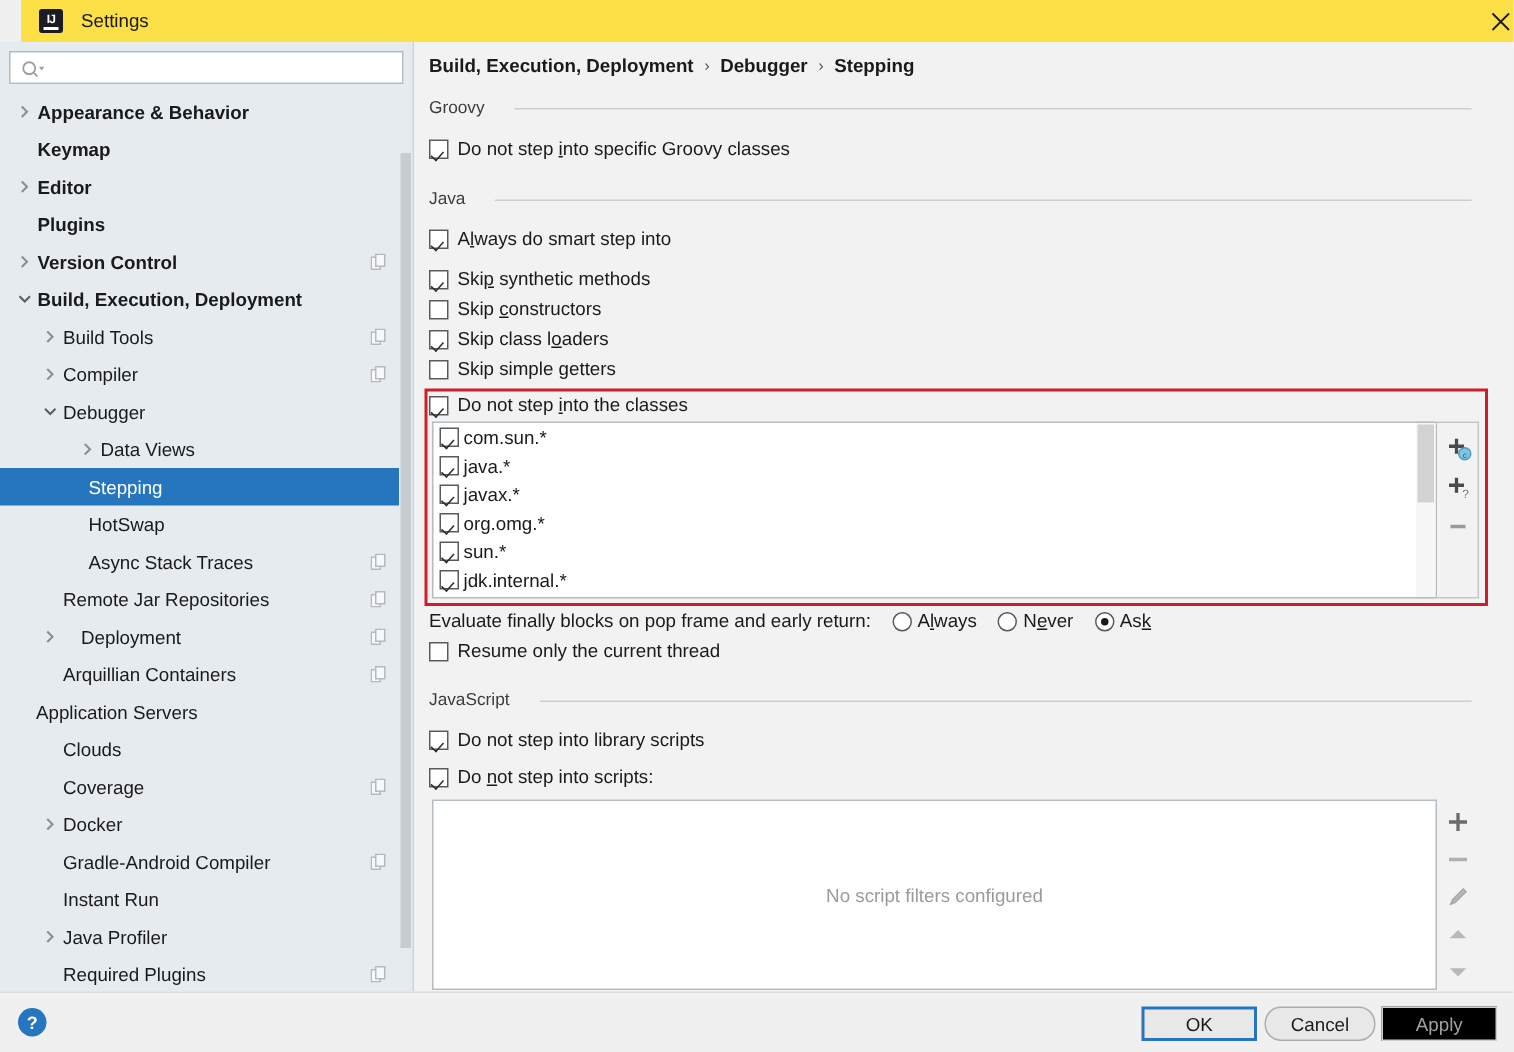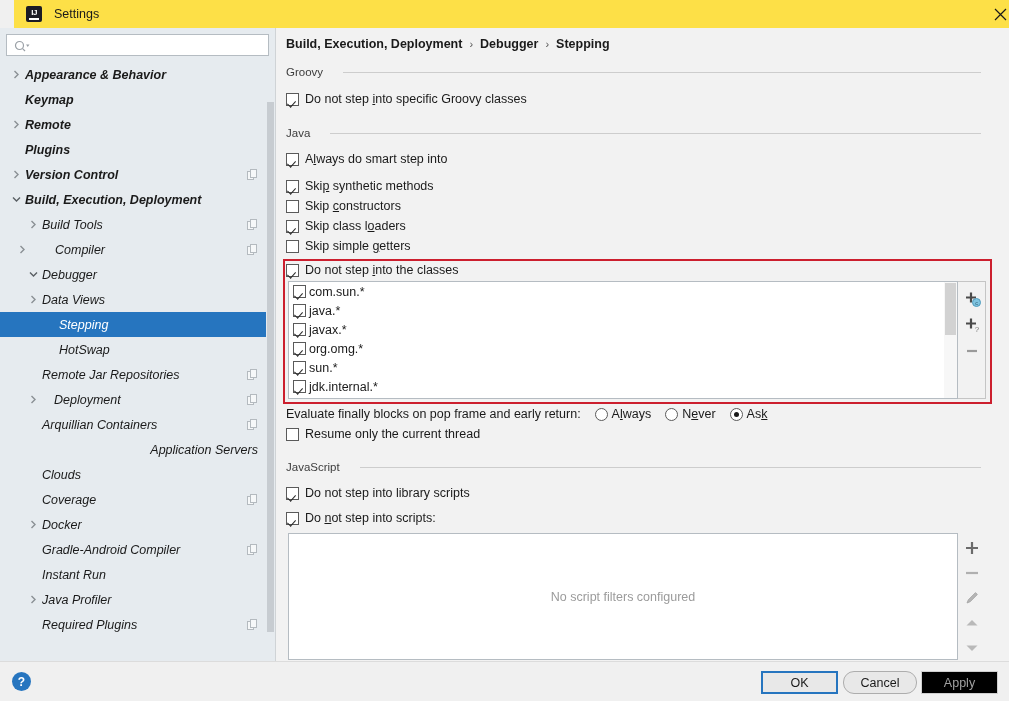--- a/index.html
+++ b/index.html
@@ -81,21 +81,21 @@
     padding-right: 8px;
     white-space: nowrap;
   }
   .trow.sel { background: #2675bf; }
   .trow.sel .tlabel { color: #ffffff; }
   .twist {
     width: 13px; height: 13px; flex: 0 0 13px;
     display: flex; align-items: center; justify-content: center;
     margin-right: 2px;
   }
-  .tlabel { font-size: 12.5px; color: #1a1a1a; font-style: italic; }
+  .tlabel { font-size: 12.5px; color: #1a1a1a; }
   .tlabel.bold { font-weight: bold; }
   .copyico { margin-left: auto; width: 11px; height: 11px; flex: 0 0 11px; opacity: .65; }
 
   .lscroll-track {
     position: absolute; right: 0px; top: 34px; width: 9px; height: 599px;
     background: #e6ebef;
   }
   .lscroll-thumb {
     position: absolute; right: 1px; top: 40px; width: 7px; height: 530px;
     background: #c7ccd1; border-radius: 0;
@@ -287,21 +287,21 @@
         <div class="trow" style="padding-left: 10px;">
           <span class="twist"></span>
           <span class="tlabel bold">Keymap</span>
         </div>
         <div class="trow" style="padding-left: 10px;">
           <span class="twist">
             <svg width="9" height="9" viewBox="0 0 9 9">
               <path d="M2.5 1 L6 4.5 L2.5 8" stroke="#8a8f94" stroke-width="1.4" fill="none"></path>
             </svg>
           </span>
-          <span class="tlabel bold">Remote</span>
+          <span class="tlabel bold">Editor</span>
         </div>
         <div class="trow" style="padding-left: 10px;">
           <span class="twist"></span>
           <span class="tlabel bold">Plugins</span>
         </div>
         <div class="trow" style="padding-left: 10px;">
           <span class="twist">
             <svg width="9" height="9" viewBox="0 0 9 9">
               <path d="M2.5 1 L6 4.5 L2.5 8" stroke="#8a8f94" stroke-width="1.4" fill="none"></path>
             </svg>
@@ -325,56 +325,64 @@
             <svg width="9" height="9" viewBox="0 0 9 9">
               <path d="M2.5 1 L6 4.5 L2.5 8" stroke="#8a8f94" stroke-width="1.4" fill="none"></path>
             </svg>
           </span>
           <span class="tlabel">Build Tools</span>
           <span class="copyico"><svg width="11" height="11" viewBox="0 0 11 11">
               <rect x="0.5" y="2.5" width="6" height="8" fill="#fff" stroke="#9aa0a6" stroke-width="1"></rect>
               <rect x="3.5" y="0.5" width="6" height="8" fill="#fff" stroke="#9aa0a6" stroke-width="1"></rect>
             </svg></span>
         </div>
-        <div class="trow" style="padding-left: 16px; gap: 24px;">
+        <div class="trow" style="padding-left: 27px;">
           <span class="twist">
             <svg width="9" height="9" viewBox="0 0 9 9">
               <path d="M2.5 1 L6 4.5 L2.5 8" stroke="#8a8f94" stroke-width="1.4" fill="none"></path>
             </svg>
           </span>
           <span class="tlabel">Compiler</span>
           <span class="copyico"><svg width="11" height="11" viewBox="0 0 11 11">
               <rect x="0.5" y="2.5" width="6" height="8" fill="#fff" stroke="#9aa0a6" stroke-width="1"></rect>
               <rect x="3.5" y="0.5" width="6" height="8" fill="#fff" stroke="#9aa0a6" stroke-width="1"></rect>
             </svg></span>
         </div>
         <div class="trow" style="padding-left: 27px;">
           <span class="twist">
             <svg width="9" height="9" viewBox="0 0 9 9">
               <path d="M1 2.5 L4.5 6 L8 2.5" stroke="#5a5f64" stroke-width="1.4" fill="none"></path>
             </svg>
           </span>
           <span class="tlabel">Debugger</span>
         </div>
-        <div class="trow" style="padding-left: 27px;">
+        <div class="trow" style="padding-left: 52px;">
           <span class="twist">
             <svg width="9" height="9" viewBox="0 0 9 9">
               <path d="M2.5 1 L6 4.5 L2.5 8" stroke="#8a8f94" stroke-width="1.4" fill="none"></path>
             </svg>
           </span>
           <span class="tlabel">Data Views</span>
         </div>
         <div class="trow sel" style="padding-left: 44px;">
           <span class="twist"></span>
           <span class="tlabel">Stepping</span>
         </div>
         <div class="trow" style="padding-left: 44px;">
           <span class="twist"></span>
           <span class="tlabel">HotSwap</span>
         </div>
+        <div class="trow" style="padding-left: 44px;">
+          <span class="twist"></span>
+          <span class="tlabel">Async Stack Traces</span>
+          <span class="copyico"><svg width="11" height="11" viewBox="0 0 11 11">
+              <rect x="0.5" y="2.5" width="6" height="8" fill="#fff" stroke="#9aa0a6" stroke-width="1"></rect>
+              <rect x="3.5" y="0.5" width="6" height="8" fill="#fff" stroke="#9aa0a6" stroke-width="1"></rect>
+            </svg></span>
+        </div>
         <div class="trow" style="padding-left: 27px;">
           <span class="twist"></span>
           <span class="tlabel">Remote Jar Repositories</span>
           <span class="copyico"><svg width="11" height="11" viewBox="0 0 11 11">
               <rect x="0.5" y="2.5" width="6" height="8" fill="#fff" stroke="#9aa0a6" stroke-width="1"></rect>
               <rect x="3.5" y="0.5" width="6" height="8" fill="#fff" stroke="#9aa0a6" stroke-width="1"></rect>
             </svg></span>
         </div>
         <div class="trow" style="padding-left: 27px; gap: 12px;">
           <span class="twist">
@@ -389,21 +397,21 @@
             </svg></span>
         </div>
         <div class="trow" style="padding-left: 27px;">
           <span class="twist"></span>
           <span class="tlabel">Arquillian Containers</span>
           <span class="copyico"><svg width="11" height="11" viewBox="0 0 11 11">
               <rect x="0.5" y="2.5" width="6" height="8" fill="#fff" stroke="#9aa0a6" stroke-width="1"></rect>
               <rect x="3.5" y="0.5" width="6" height="8" fill="#fff" stroke="#9aa0a6" stroke-width="1"></rect>
             </svg></span>
         </div>
-        <div class="trow" style="padding-left: 43px; justify-content: flex-end;">
+        <div class="trow" style="padding-left: 9px;">
           <span class="twist"></span>
           <span class="tlabel">Application Servers</span>
         </div>
         <div class="trow" style="padding-left: 27px;">
           <span class="twist"></span>
           <span class="tlabel">Clouds</span>
         </div>
         <div class="trow" style="padding-left: 27px;">
           <span class="twist"></span>
           <span class="tlabel">Coverage</span>

